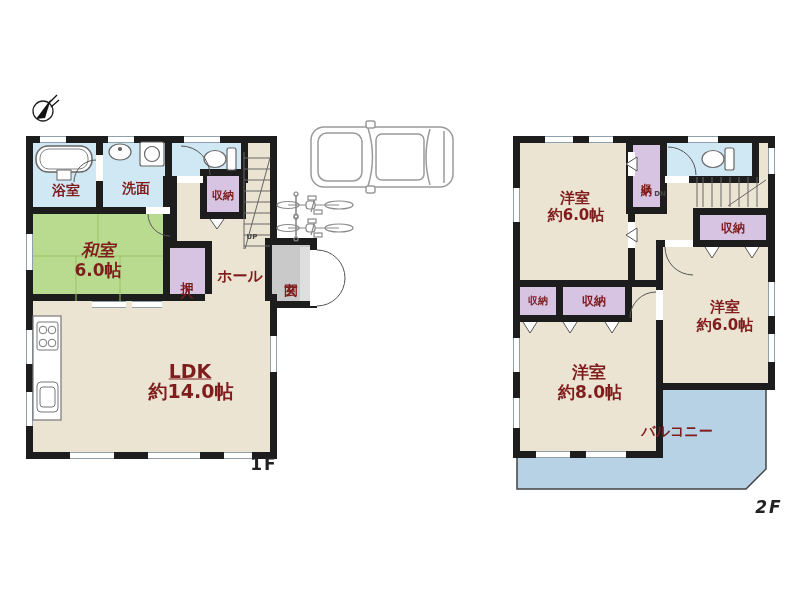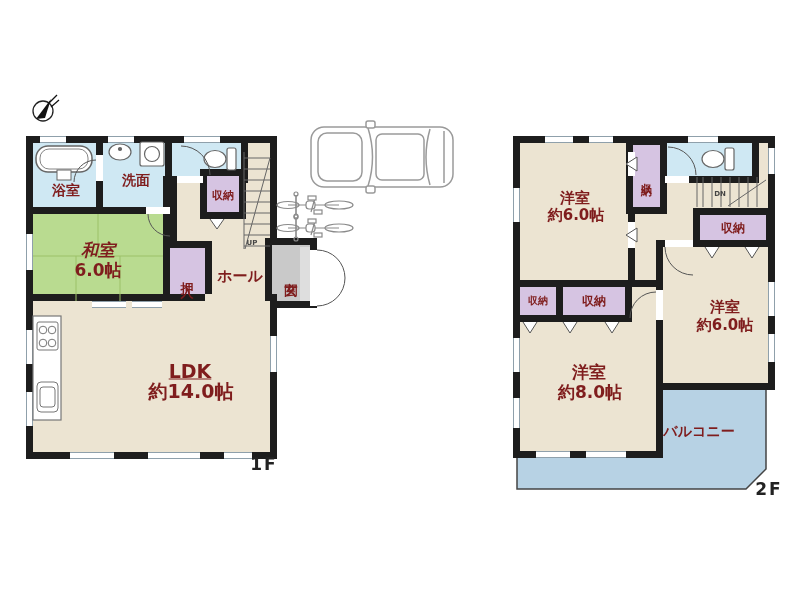--- a/index.html
+++ b/index.html
@@ -227,39 +227,39 @@
       <polyline points="563,322 570,333 577,322"></polyline>
       <polyline points="605,322 612,333 619,322"></polyline>
       <polyline points="705,247 712,258 719,247"></polyline>
       <polyline points="745,247 752,258 759,247"></polyline>
       <polygon points="637,157 626,164 637,171"></polygon>
       <polygon points="637,228 626,235 637,242"></polygon>
     </g>
   </svg>
 
   <div class="lbl s14" style="left:66px;top:190px;">浴室</div>
-  <div class="lbl s14" style="left:136px;top:180px;">洗面</div>
+  <div class="lbl s14" style="left:136px;top:188px;">洗面</div>
   <div class="lbl s11" style="left:223px;top:195px;">収納</div>
   <div class="lbl s17" style="left:98px;top:250px;font-style:italic;">和室</div>
   <div class="lbl s17" style="left:98px;top:270px;">6.0帖</div>
   <div class="lbl s13 lbl-v" style="left:187px;top:274px;">押入</div>
   <div class="lbl s16" style="left:240px;top:276px;">ホール</div>
   <div class="lbl s13 lbl-v" style="left:291px;top:274px;">玄関</div>
-  <div class="lbl s7" style="left:252px;top:243px;">UP</div>
+  <div class="lbl s7" style="left:252px;top:237px;">UP</div>
   <div class="lbl s19" style="left:190px;top:371px;text-decoration:underline;">LDK</div>
   <div class="lbl s19" style="left:191px;top:391px;">約14.0帖</div>
   <div class="lbl flab" style="left:264px;top:464px;">1F</div>
 
   <div class="lbl s15" style="left:575px;top:198px;">洋室</div>
   <div class="lbl s15" style="left:576px;top:215px;">約6.0帖</div>
   <div class="lbl s11 lbl-v" style="left:646px;top:176px;">収納</div>
-  <div class="lbl s7" style="left:720px;top:194px;">DN</div>
+  <div class="lbl s7" style="left:660px;top:194px;">DN</div>
   <div class="lbl s12" style="left:733px;top:228px;">収納</div>
   <div class="lbl s15" style="left:725px;top:307px;">洋室</div>
   <div class="lbl s15" style="left:725px;top:325px;">約6.0帖</div>
   <div class="lbl s10" style="left:538px;top:301px;">収納</div>
   <div class="lbl s12" style="left:594px;top:301px;">収納</div>
   <div class="lbl s17" style="left:589px;top:372px;">洋室</div>
   <div class="lbl s17" style="left:590px;top:392px;">約8.0帖</div>
-  <div class="lbl s14" style="left:699px;top:431px;">バルコニー</div>
-  <div class="lbl flab" style="left:769px;top:489px;">2F</div>
+  <div class="lbl s14" style="left:677px;top:431px;">バルコニー</div>
+  <div class="lbl flab" style="left:769px;top:507px;font-style:italic;">2F</div>
 
 </div>
 
 </body></html>

